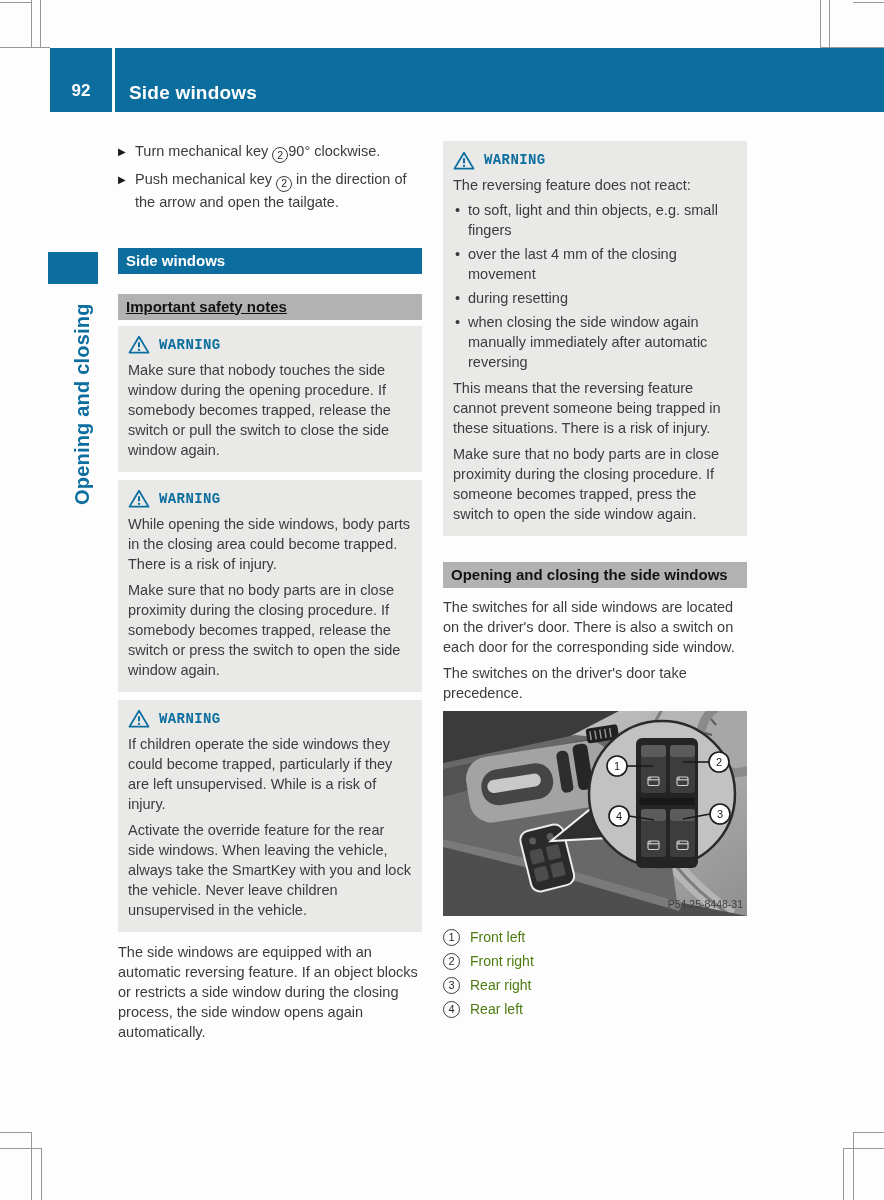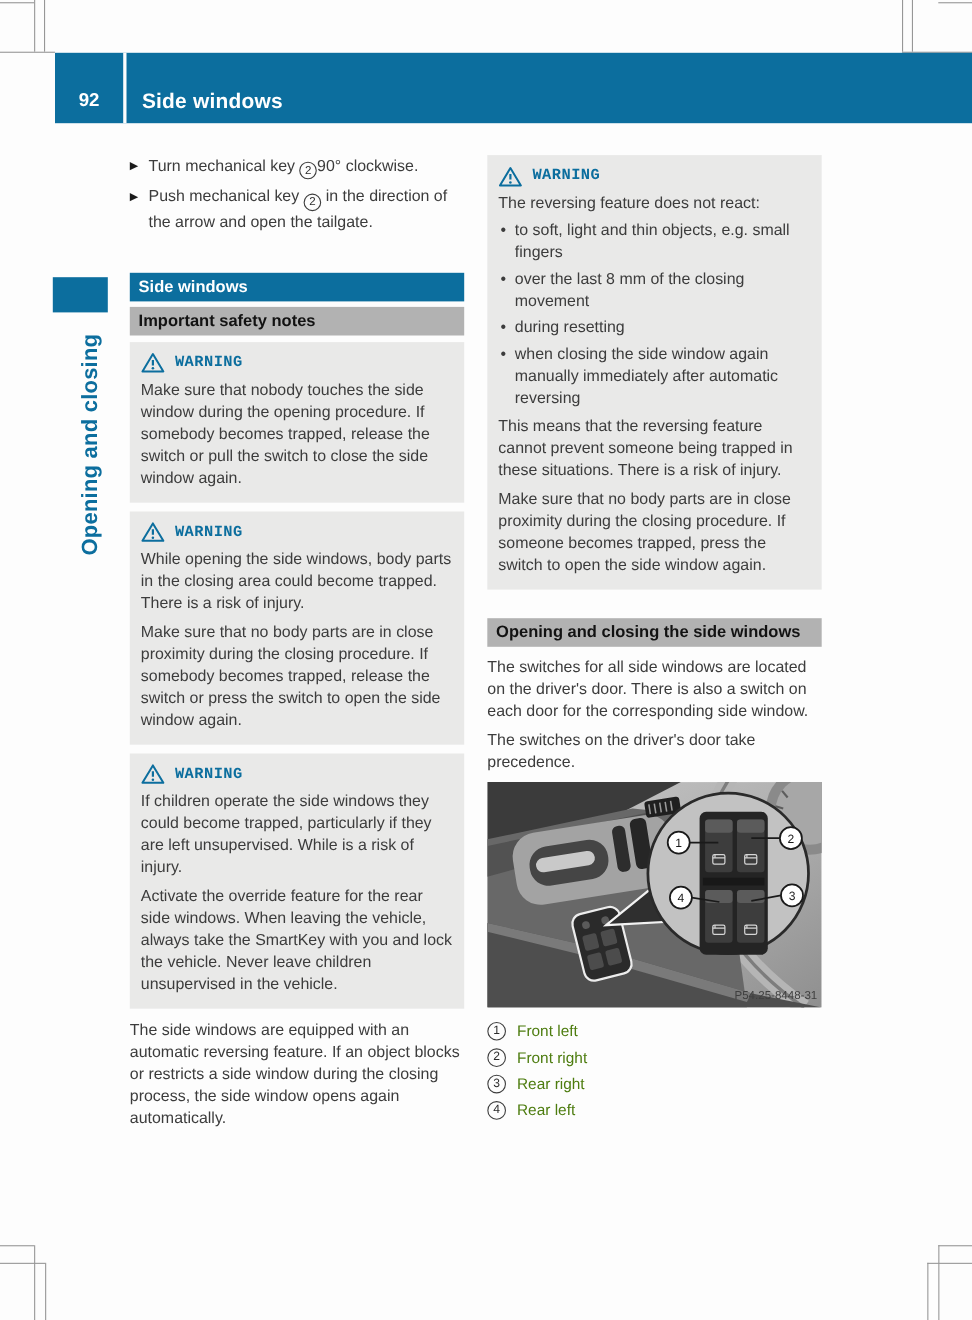--- a/index.html
+++ b/index.html
@@ -51,21 +51,21 @@
   
   .hdr-blue {
     background:#0c6e9e; color:#fff; font-weight:bold; font-size:15px;
     padding:3px 8px 4px; line-height:19px;
   }
   .hdr-gray {
     background:#b2b2b2; color:#121212; font-weight:bold; font-size:15px;
     padding:3px 8px 4px; line-height:19px;
   }
   .mt-big { margin-top:36px; }
-  .mt-7 { margin-top:5px; }
+  .mt-7 { margin-top:20px;text-decoration:underline; }
   
   .warn-box { background:#e9e9e8; padding:9px 10px 12px; margin-top:6px; }
   .warn-head { display:flex; align-items:center; gap:9px; margin-bottom:5px;font-family:Liberation Mono, monospace; }
   .warn-label { color:#0c6e9e; font-weight:bold; font-size:14px; letter-spacing:0.4px; }
   .warn-box p, .body-p { margin:0; }
   .warn-box p + p, .body-p + .body-p { margin-top:6px; }
   .warn-bullets { list-style:none; margin:5px 0 6px; padding:0; }
   .warn-bullets li { position:relative; padding-left:15px; margin-top:4px; }
   .warn-bullets .dot { position:absolute; left:2px; top:0; }
   .closing-p { margin-top:10px; }
@@ -178,21 +178,21 @@
         <svg width="22" height="19" viewBox="0 0 24 21">
           <path d="M12 2 L22.5 19.5 H1.5 Z" fill="none" stroke="#0c6e9e" stroke-width="2" stroke-linejoin="round"></path>
           <line x1="12" y1="8" x2="12" y2="13.5" stroke="#0c6e9e" stroke-width="2.2"></line>
           <circle cx="12" cy="16.4" r="1.3" fill="#0c6e9e"></circle>
         </svg>
         <span class="warn-label">WARNING</span>
       </div>
       <p>The reversing feature does not react:</p>
       <ul class="warn-bullets">
         <li><span class="dot">•</span><span>to soft, light and thin objects, e.g. small fingers</span></li>
-        <li><span class="dot">•</span><span>over the last 8 mm of the closing movement</span></li>
+        <li><span class="dot">•</span><span>over the last 4 mm of the closing movement</span></li>
         <li><span class="dot">•</span><span>during resetting</span></li>
         <li><span class="dot">•</span><span>when closing the side window again manually immediately after automatic reversing</span></li>
       </ul>
       <p>This means that the reversing feature cannot prevent someone being trapped in these situations. There is a risk of injury.</p>
       <p>Make sure that no body parts are in close proximity during the closing procedure. If someone becomes trapped, press the switch to open the side window again.</p>
     </div>
 
     <div class="hdr-gray" style="margin-top:26px; width:288px;">Opening and closing the side windows</div>
 
     <p class="body-p" style="margin-top:9px;">The switches for all side windows are located on the driver's door. There is also a switch on each door for the corresponding side window.</p>

